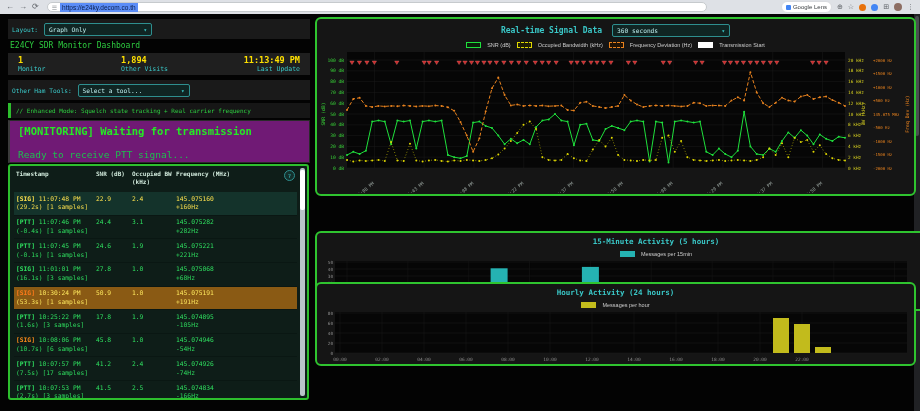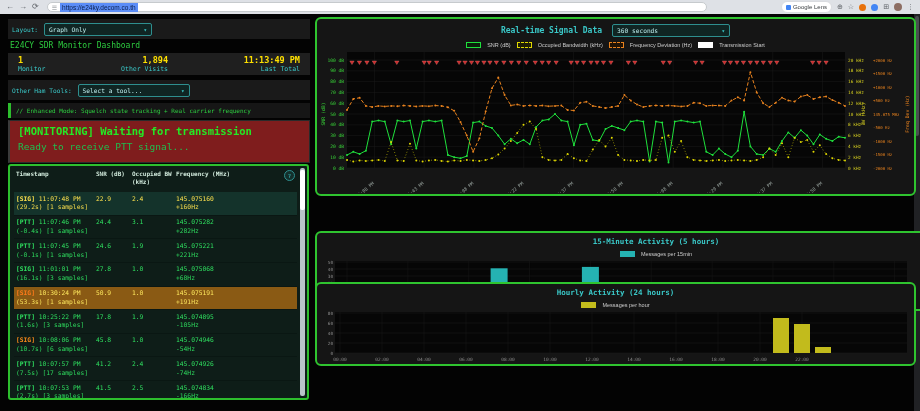--- a/index.html
+++ b/index.html
@@ -25,31 +25,31 @@
   .pagescroll .pthumb{position:absolute;left:1px;top:2px;width:4px;height:120px;background:#4a4d51;border-radius:2px;}
   
   .bar{position:absolute;box-sizing:border-box;background:#1a1a1a;display:flex;align-items:center;}
   .lbl-cyan{color:#3ac8c8;font-size:6.2px;}
   .select{background:#102523;border:1px solid #2e8f8f;color:#bfeeee;font-size:6.2px;height:13px;
           display:flex;align-items:center;justify-content:space-between;padding:0 4px;border-radius:2px;box-sizing:border-box;}
   .chev{color:#3ac8c8;font-size:6px;margin-left:4px;}
   .dashtitle{position:absolute;left:10px;top:41px;color:#2ecc40;font-size:8px;font-weight:normal;}
   .stats{position:absolute;left:8px;top:53px;width:302px;height:22px;background:#1f1f1f;
          display:flex;justify-content:space-between;align-items:center;padding:0 10px;box-sizing:border-box;}
-  .stat{text-align:right;}
+  .stat{text-align:left;}
   .stat .v{color:#ffe100;font-size:8.5px;font-weight:bold;}
   .stat .l{color:#3ac8c8;font-size:6.5px;}
   .stat:first-child{text-align:left;} .stat:last-child{text-align:right;}
   .enh{position:absolute;left:8px;top:103px;width:302px;height:15px;background:#161616;
        border-left:3px solid #2dbe2d;display:flex;align-items:center;box-sizing:border-box;}
   .enh span{color:#2ecc40;font-size:6px;margin-left:5px;white-space:nowrap;}
-  .monitor{position:absolute;left:8px;top:120px;width:302px;height:43px;background:#7f1d1d;
+  .monitor{position:absolute;left:8px;top:120px;width:302px;height:43px;background:#701a75;
            border:1px solid #2a2a2a;border-left:2px solid #3a3a3a;box-sizing:border-box;padding:4px 8px;}
   .mon1{color:#25e825;font-size:10.5px;font-weight:bold;}
-  .mon2{color:#1fbf4f;font-size:9.5px;margin-top:4px;}
+  .mon2{color:#1fbf4f;font-size:9.5px;margin-top:12px;}
   
   .tablepanel{position:absolute;left:8px;top:164px;width:301px;height:236px;background:#0e1d18;
               border:2px solid #2dbe2d;border-radius:3px;box-sizing:border-box;overflow:hidden;}
   .thead{display:grid;grid-template-columns:80px 36px 44px 1fr;padding:4px 2px 2px 6px;
          color:#cfe8da;font-size:6px;font-weight:bold;line-height:1.3;}
   .helpbadge{position:absolute;right:12px;top:4px;width:9px;height:9px;border:1px solid #2e8f8f;
              border-radius:50%;color:#3ac8c8;font-size:5.5px;display:flex;align-items:center;justify-content:center;background:#13302c;}
   .tscroll{position:absolute;right:2px;top:2px;bottom:2px;width:5px;background:#b9c4c9;border-radius:2px;}
   .tthumb{position:absolute;left:0;top:2px;width:5px;height:40px;background:#ffffff;border-radius:2px;}
   .rows{position:absolute;left:4px;right:10px;top:26px;bottom:0;overflow:hidden;}
@@ -126,21 +126,21 @@
   <div class="stat">
     <div class="v">1</div>
       <div class="l">Monitor</div>
   </div>
   <div class="stat">
     <div class="v">1,894</div>
       <div class="l">Other Visits</div>
   </div>
   <div class="stat">
     <div class="v">11:13:49 PM</div>
-      <div class="l">Last Total</div>
+      <div class="l">Last Update</div>
   </div>
 </div>
 
 <div class="bar" style="left:8px;top:80px;width:302px;height:20px;padding:0 4px;">
   <span class="lbl-cyan">Other Ham Tools:</span>
   <div class="select" style="width:112px;margin-left:6px;">
     <span>Select a tool...</span>
       <span class="chev">▾</span>
   </div>
 </div>

